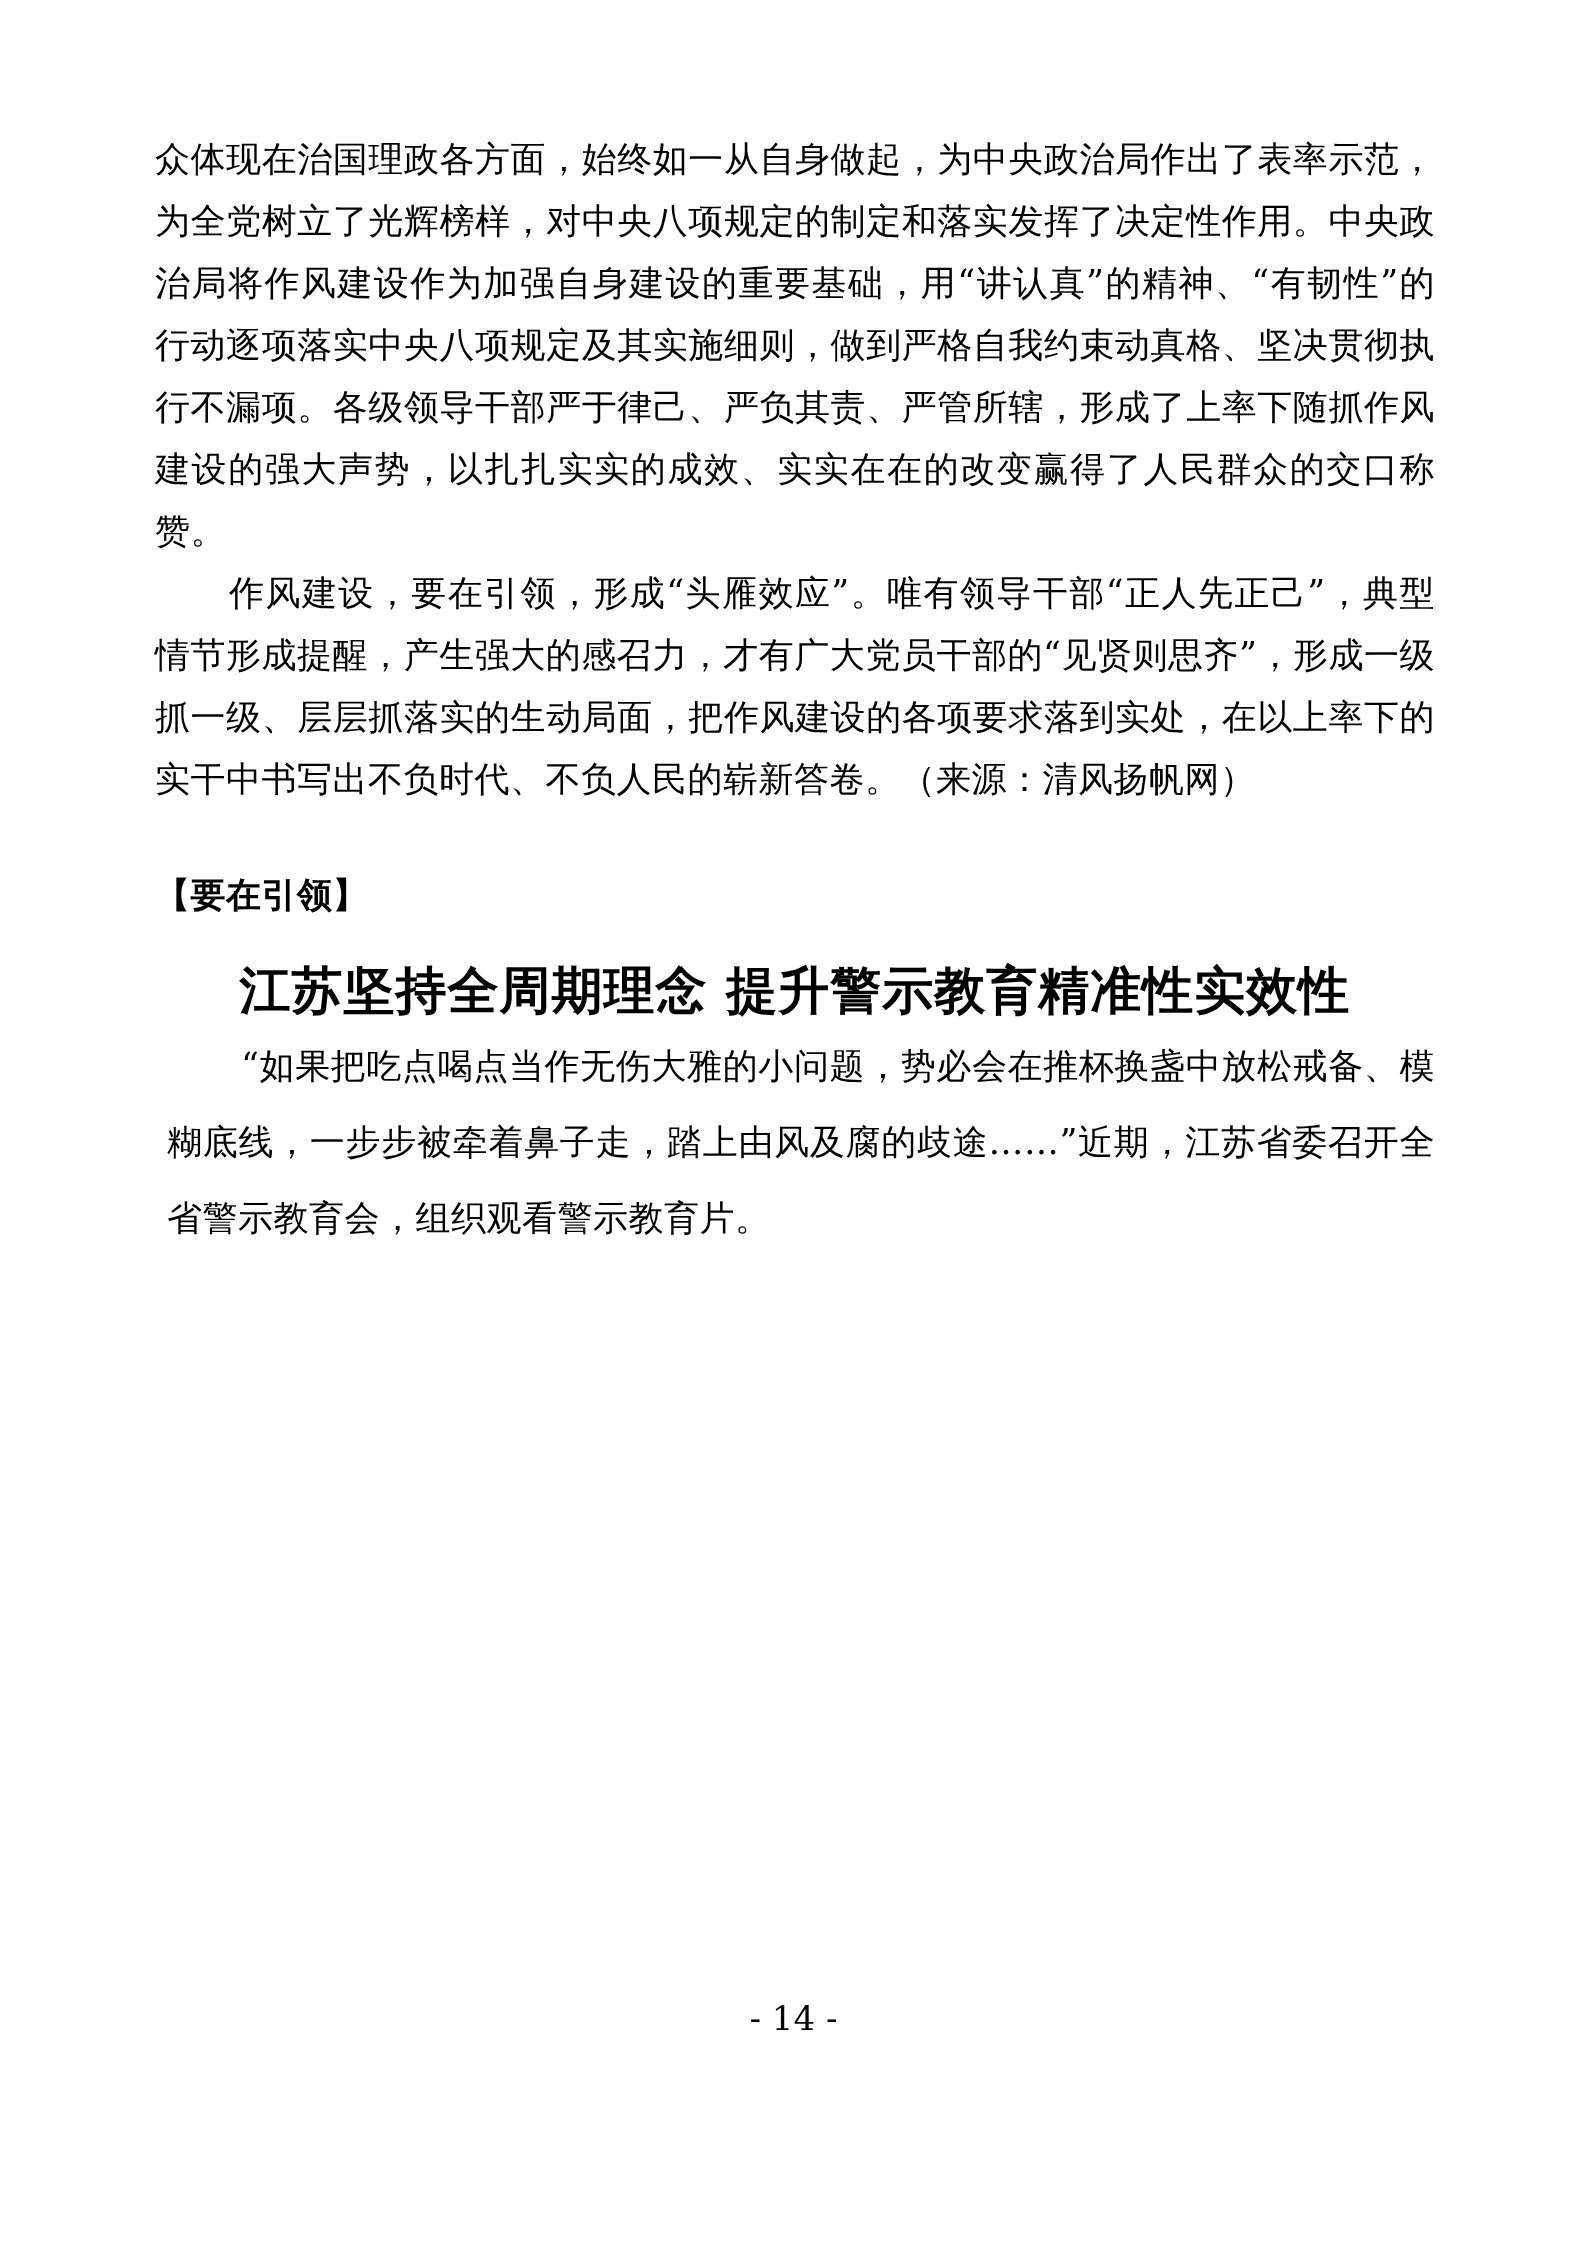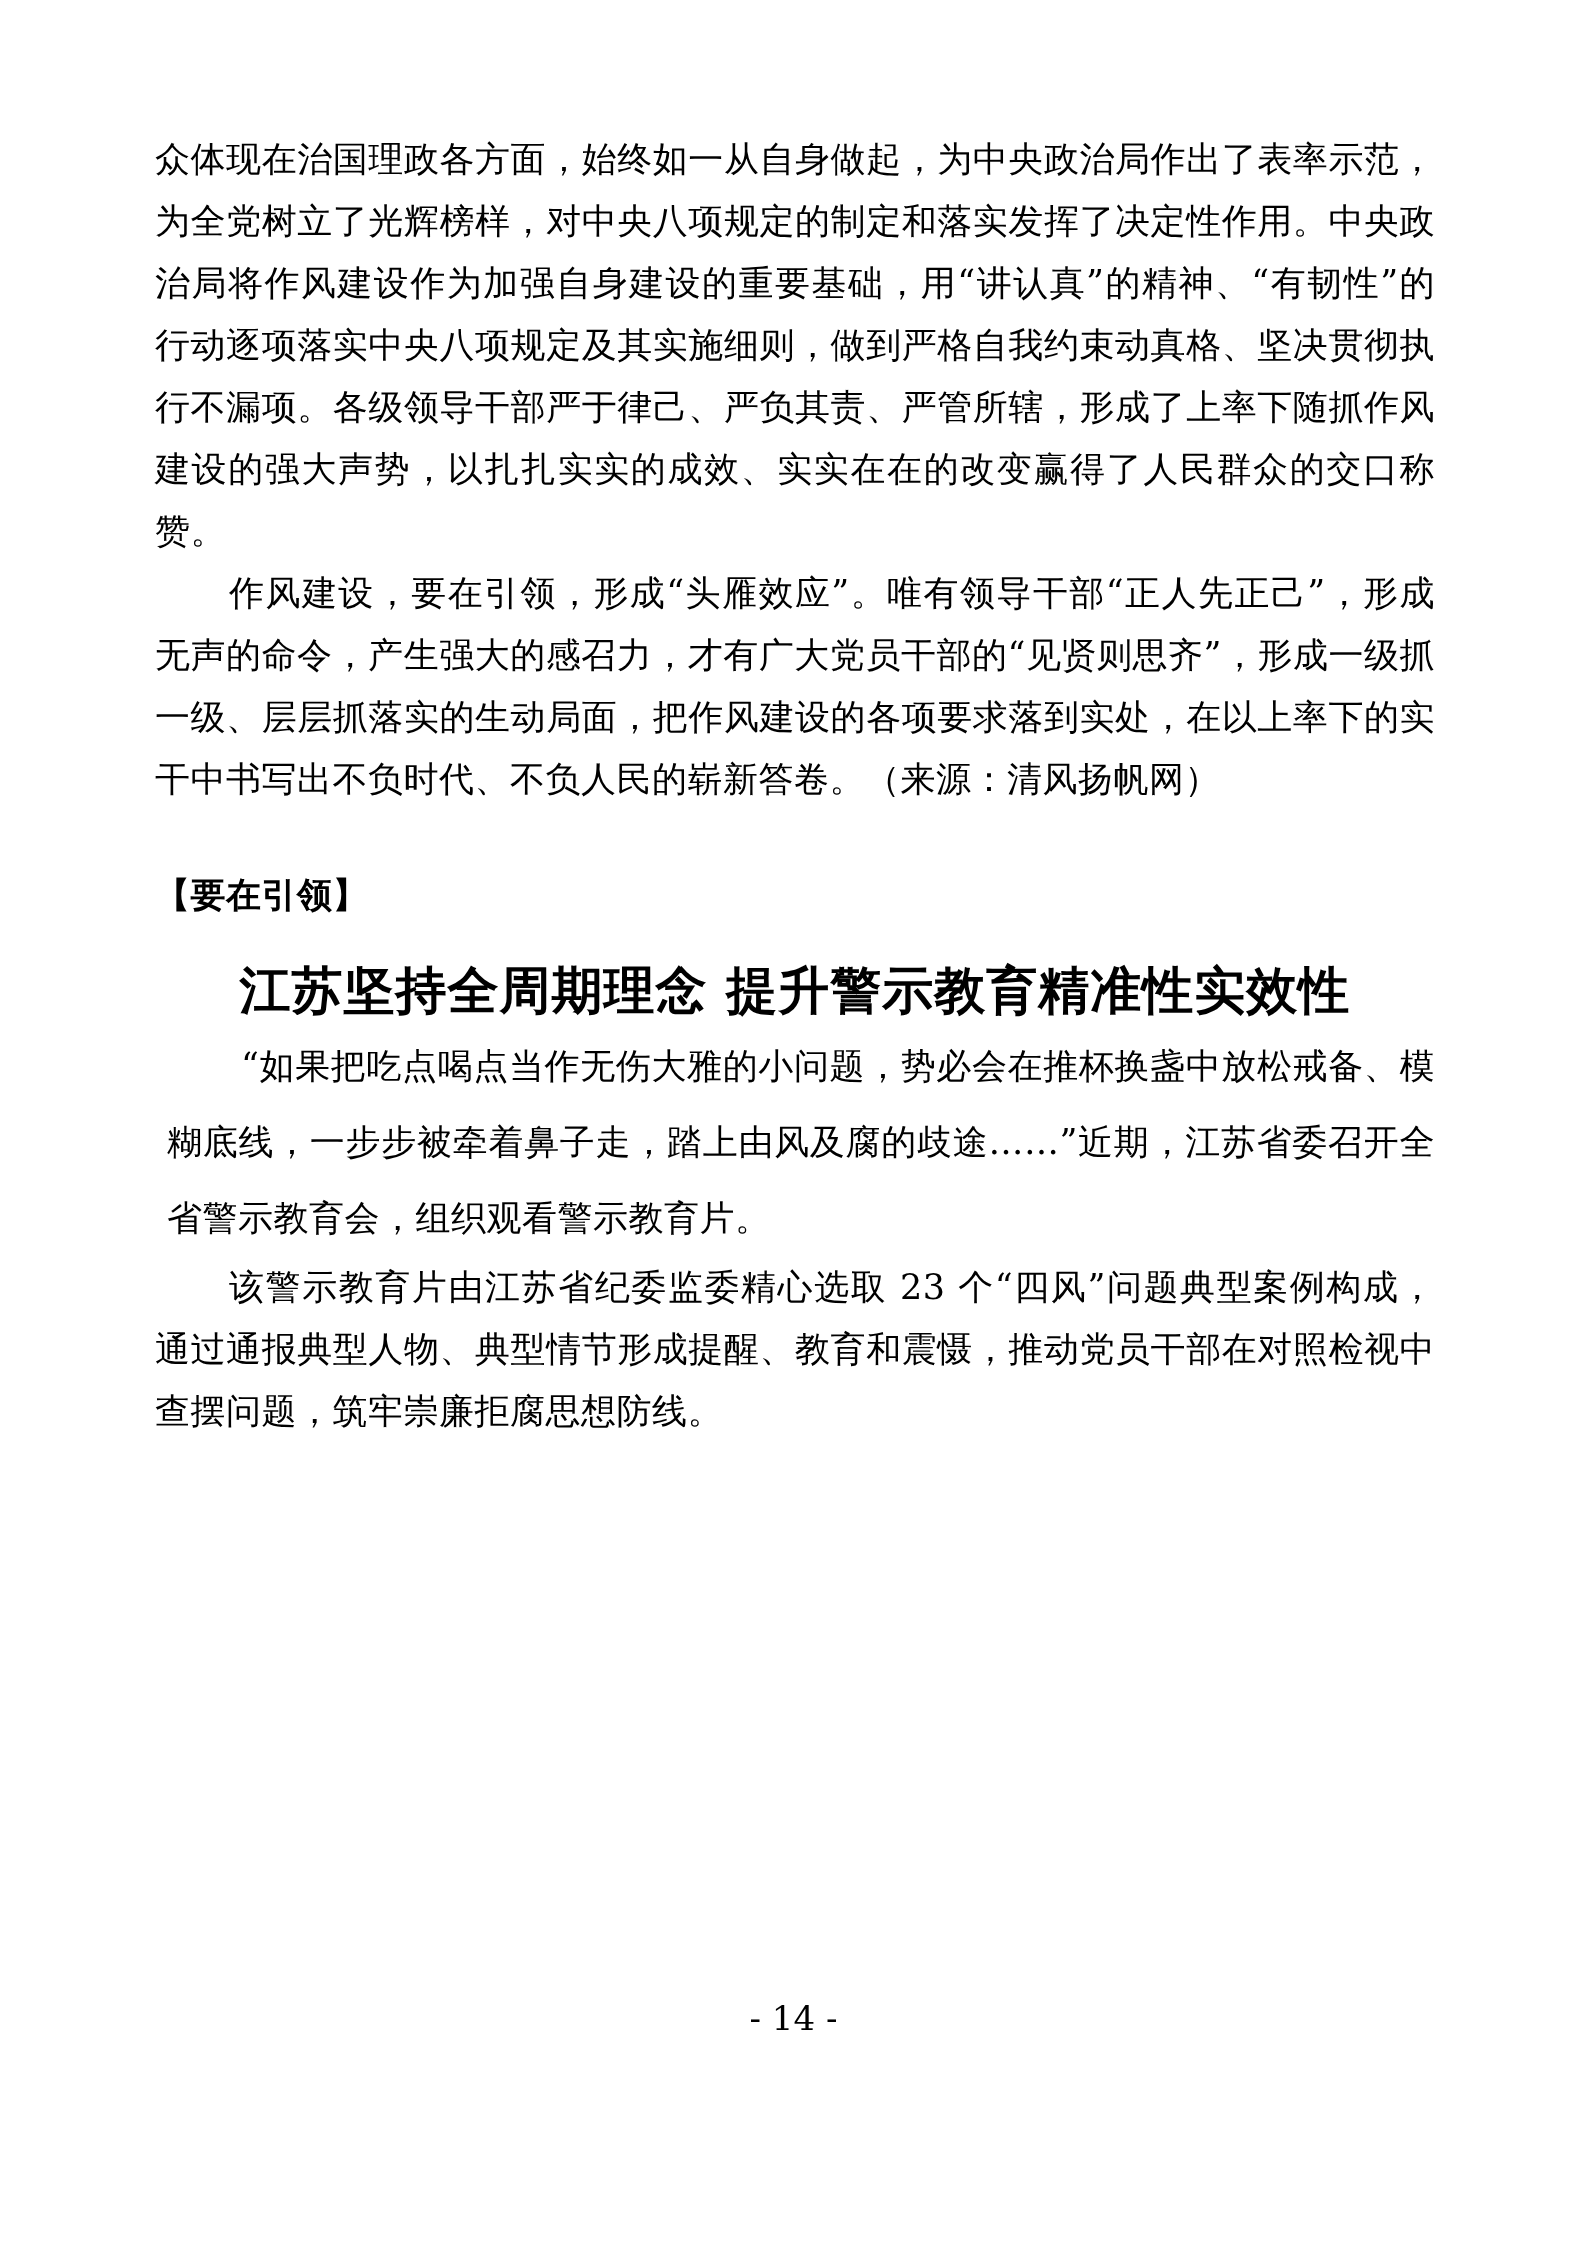--- a/index.html
+++ b/index.html
@@ -76,27 +76,26 @@
   }
 </style>
 </head>
 <body>
 
 <div class="page">
   <div class="content">
 
     <p class="body-para">众体现在治国理政各方面，始终如一从自身做起，为中央政治局作出了表率示范，为全党树立了光辉榜样，对中央八项规定的制定和落实发挥了决定性作用。中央政治局将作风建设作为加强自身建设的重要基础，用“讲认真”的精神、“有韧性”的行动逐项落实中央八项规定及其实施细则，做到严格自我约束动真格、坚决贯彻执行不漏项。各级领导干部严于律己、严负其责、严管所辖，形成了上率下随抓作风建设的强大声势，以扎扎实实的成效、实实在在的改变赢得了人民群众的交口称赞。</p>
 
-    <p class="body-para indent2">作风建设，要在引领，形成“头雁效应”。唯有领导干部“正人先正己”，形成无声的命令，产生强大的感召力，才有广大党员干部的“见贤则思齐”，形成一级抓一级、层层抓落实的生动局面，把作风建设的各项要求落到实处，在以上率下的实干中书写出不负时代、不负人民的崭新答卷。（来源：清风扬帆网）</p>
+    <p class="body-para indent2">作风建设，要在引领，形成“头雁效应”。唯有领导干部“正人先正己”，典型情节形成提醒，产生强大的感召力，才有广大党员干部的“见贤则思齐”，形成一级抓一级、层层抓落实的生动局面，把作风建设的各项要求落到实处，在以上率下的实干中书写出不负时代、不负人民的崭新答卷。（来源：清风扬帆网）</p>
 
     <p class="section-tag">【要在引领】</p>
 
     <p class="article-title">江苏坚持全周期理念 提升警示教育精准性实效性</p>
 
     <p class="body-para indent2 loose para-gap">“如果把吃点喝点当作无伤大雅的小问题，势必会在推杯换盏中放松戒备、模糊底线，一步步被牵着鼻子走，踏上由风及腐的歧途……”近期，江苏省委召开全省警示教育会，组织观看警示教育片。</p>
 
-    <p class="body-para indent2">该警示教育片由江苏省纪委监委精心选取 23 个“四风”问题典型案例构成，通过通报典型人物、典型情节形成提醒、教育和震慑，推动党员干部在对照检视中查摆问题，筑牢崇廉拒腐思想防线。</p>
 
 
   </div>
 
   <div class="page-number">- 14 -</div>
 </div>
 
 </body></html>

